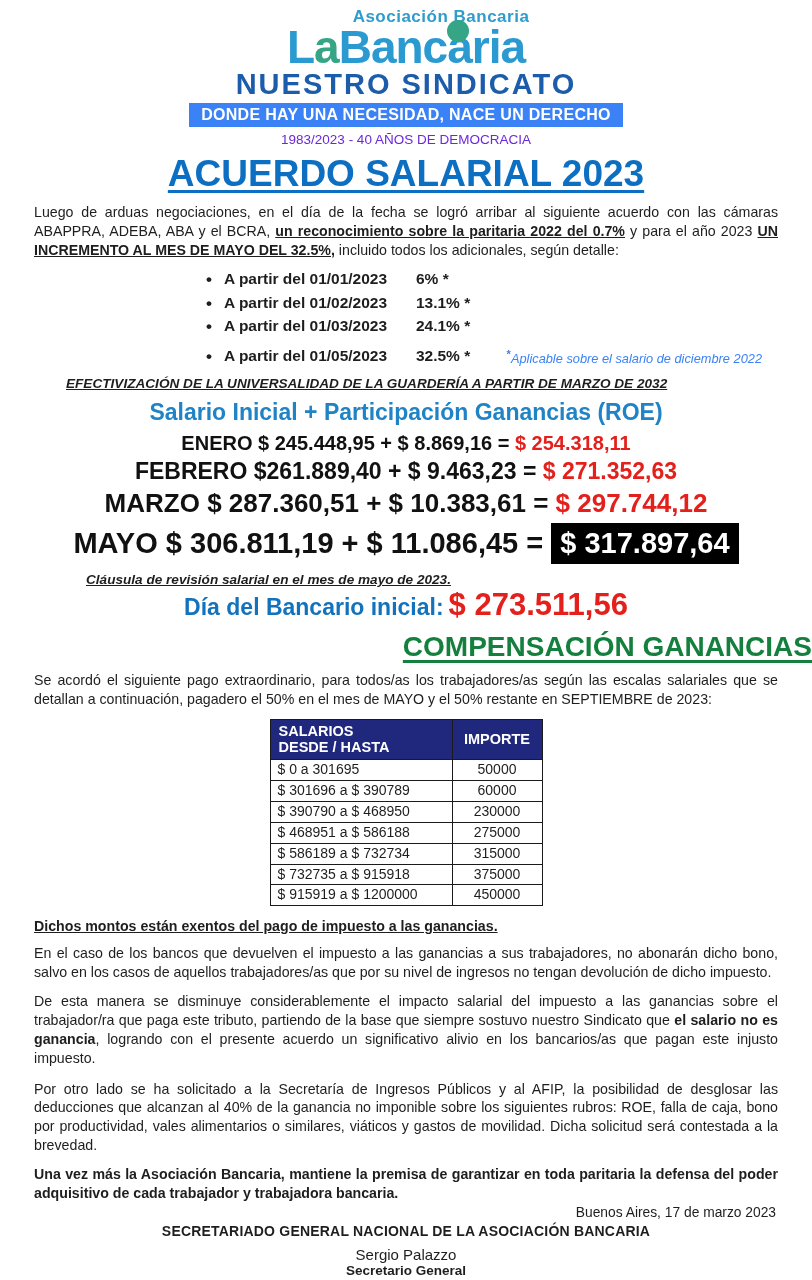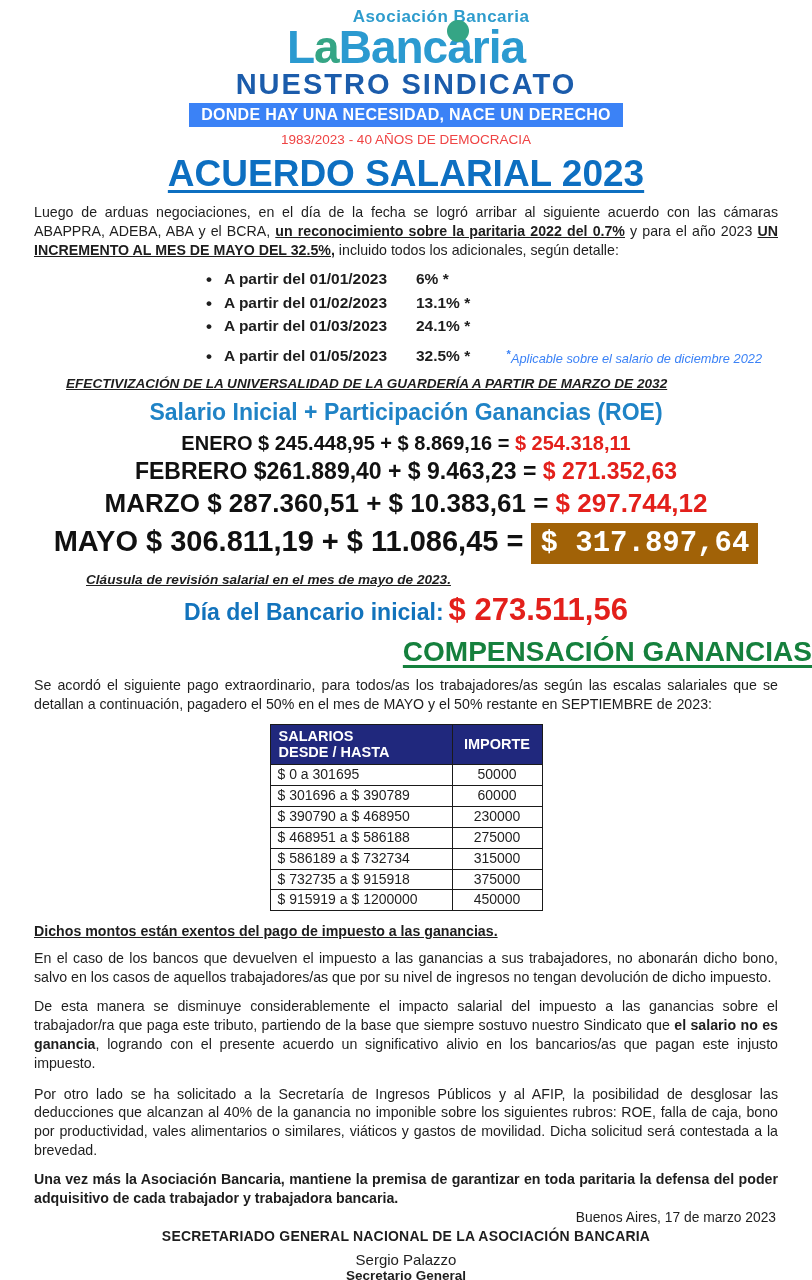--- a/index.html
+++ b/index.html
@@ -9,21 +9,21 @@
   
   .logo-block { padding-top: 8px; text-align: center; line-height: 1; }
   .org-line { color: #2e9ccd; font-weight: bold; font-size: 17px; margin-left: 70px; letter-spacing: .5px; }
   .wordmark { display: inline-block; position: relative; font-size: 46px; font-weight: 800; line-height: .92; letter-spacing: -1px; margin-top: 1px; }
   .wm-l { color: #2b9ad0; }
   .wm-a { color: #35a585; }
   .wm-rest { color: #2b9ad0; }
   .wm-dot { position: absolute; top: -6px; right: 56px; width: 22px; height: 22px; border-radius: 50%; background: #35a585; }
   .sindicato { color: #1b5cab; font-size: 29px; font-weight: 800; letter-spacing: 2px; margin-top: 2px; }
   .banner { display: inline-block; background: #3b82f6; color: #ffffff; font-weight: 700; font-size: 16px; padding: 4px 12px; margin-top: 4px; letter-spacing: .3px; }
-  .anniversary { color: #ef4444; font-size: 13.5px; margin-top: 6px; }
+  .anniversary { color: #6d28d9; font-size: 13.5px; margin-top: 6px; }
 
   
   .main-title { margin-top: 6px; text-align: center; color: #0d6fc1; font-size: 37px; font-weight: 800; text-decoration: underline; text-decoration-thickness: 3px; text-underline-offset: 4px; }
 
   
   .para { margin: 8px 34px 0; font-size: 14.2px; line-height: 1.33; text-align: justify; }
   .bold-ul { font-weight: bold; text-decoration: underline; }
   .bold { font-weight: bold; }
 
   
@@ -39,25 +39,25 @@
   .guarderia { margin: 9px 0 0 66px; font-size: 13.6px; font-weight: bold; font-style: italic; text-decoration: underline; }
 
   
   .salary-heading { margin-top: 8px; text-align: center; color: #1f83c6; font-size: 23px; font-weight: 800; }
   .sal-line { text-align: center; font-weight: 800; color: #111; white-space: nowrap; }
   .sal0 { font-size: 20px; margin-top: 6px; }
   .sal1 { font-size: 23px; margin-top: 3px; }
   .sal2 { font-size: 26px; margin-top: 3px; }
   .sal3 { font-size: 29px; margin-top: 4px; }
   .sal-result { color: #e3201b; }
-  .sal3 .sal-result { background: #a16207; color: #ffffff; padding: 4px 9px; display: inline-block; font-family: Liberation Mono, monospace; }
+  .sal3 .sal-result { background: #000000; color: #ffffff; padding: 4px 9px; display: inline-block; }
 
   .clausula { margin: 8px 0 0 86px; font-size: 13.6px; font-weight: bold; font-style: italic; text-decoration: underline; }
 
-  .banking-day { text-align: center; margin-top: 5px; white-space: nowrap; }
+  .banking-day { text-align: center; white-space: nowrap; }
   .bd-label { color: #1273bc; font-weight: 800; font-size: 23px; }
   .bd-value { color: #e3201b; font-weight: 800; font-size: 31px; margin-left: 5px; }
 
   
   .comp-title { margin-top: 8px; text-align: right; color: #15803d; font-size: 28px; font-weight: 800; text-decoration: underline; text-decoration-thickness: 3px; text-underline-offset: 4px; }
 
   .scale-table { margin: 10px auto 0; border-collapse: collapse; }
   .scale-table th, .scale-table td { border: 1.6px solid #1a1a1a; }
   .scale-table th { background: #20287d; color: #ffffff; font-size: 14.5px; text-align: left; padding: 3px 8px; line-height: 1.15; }
   .scale-table th.col-importe { text-align: center; width: 90px; }

